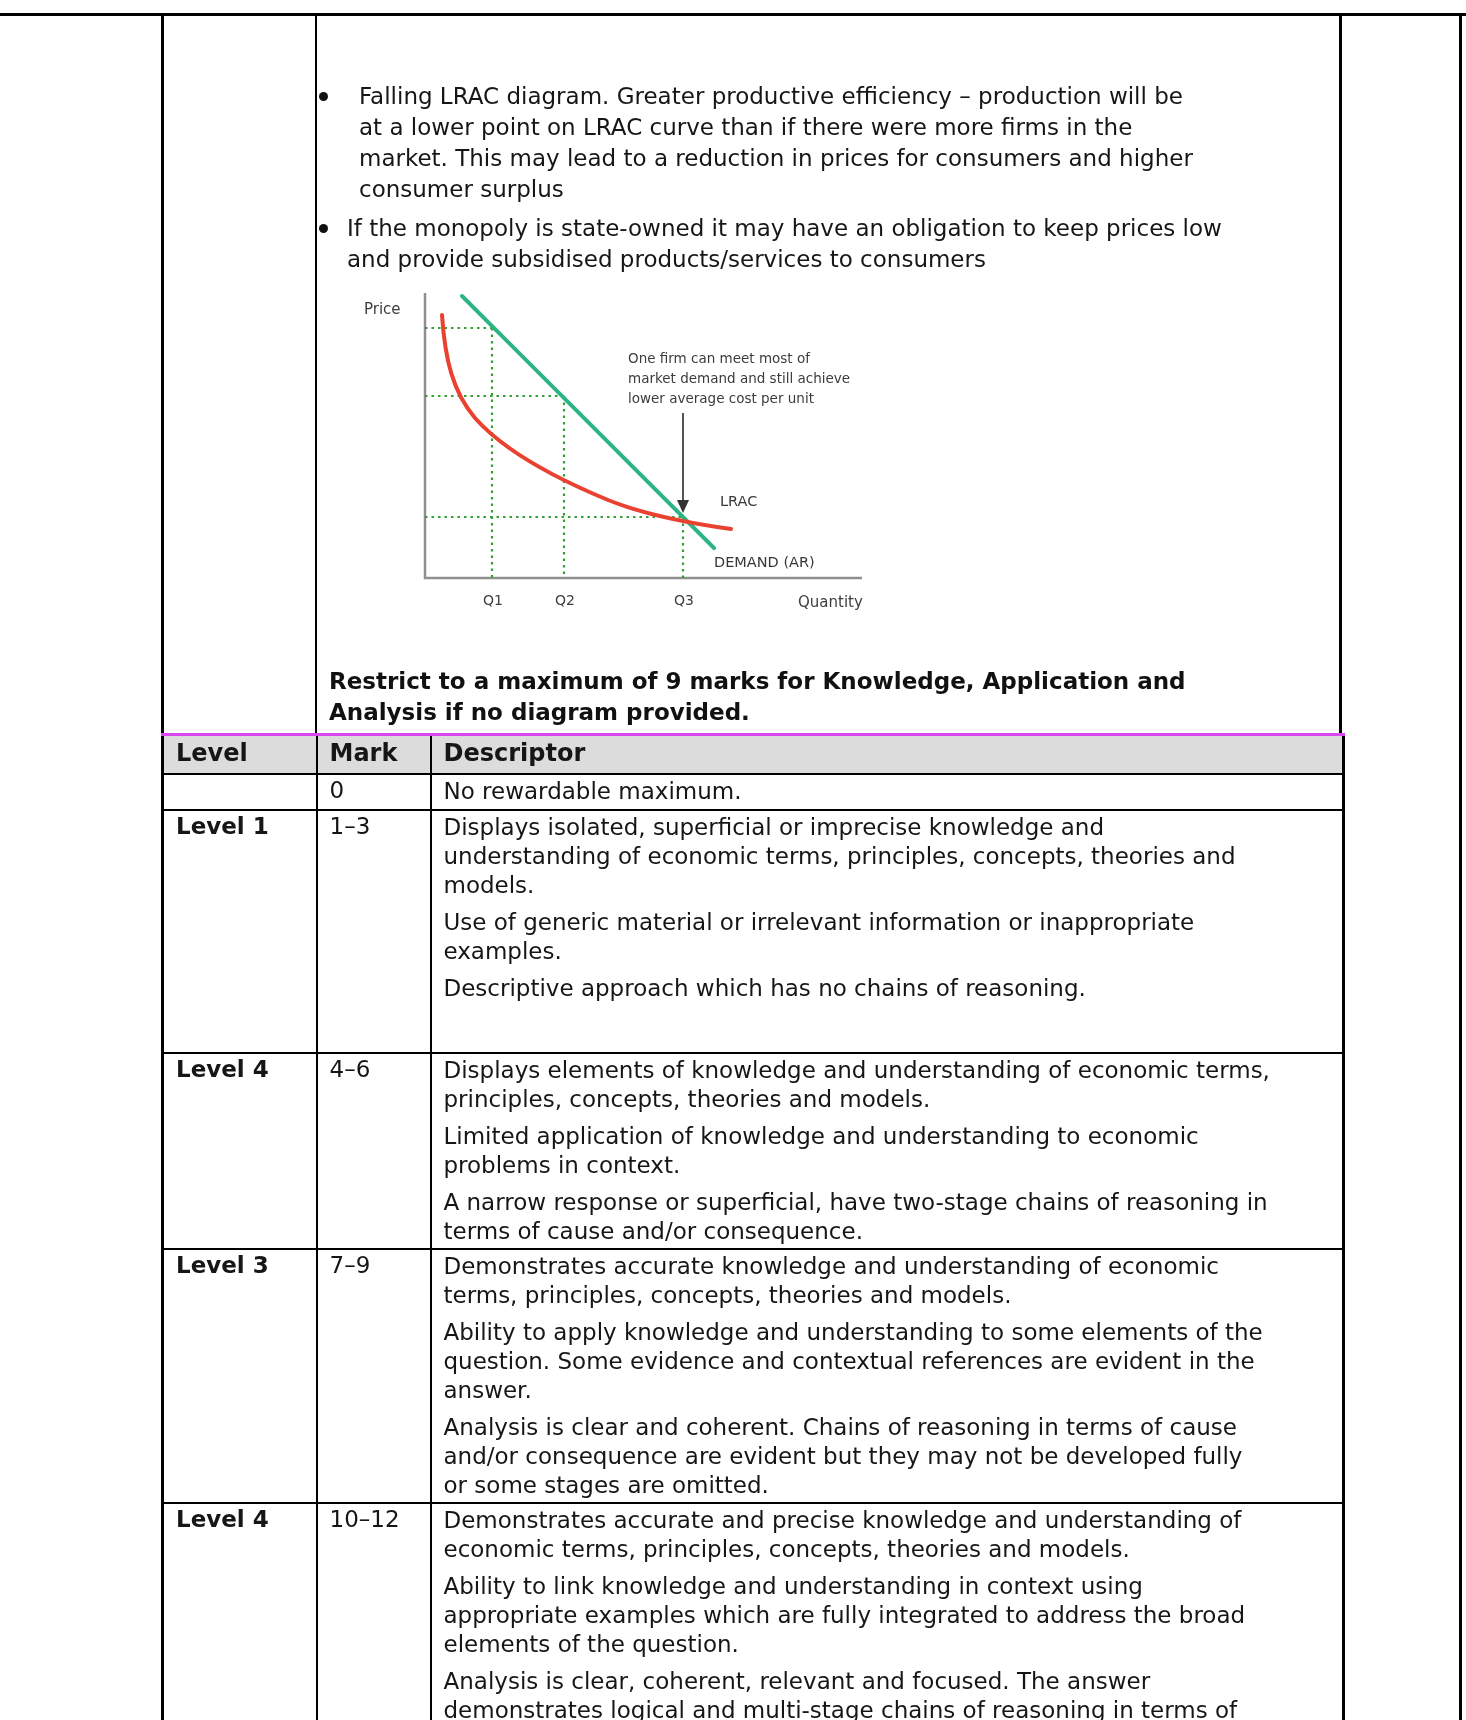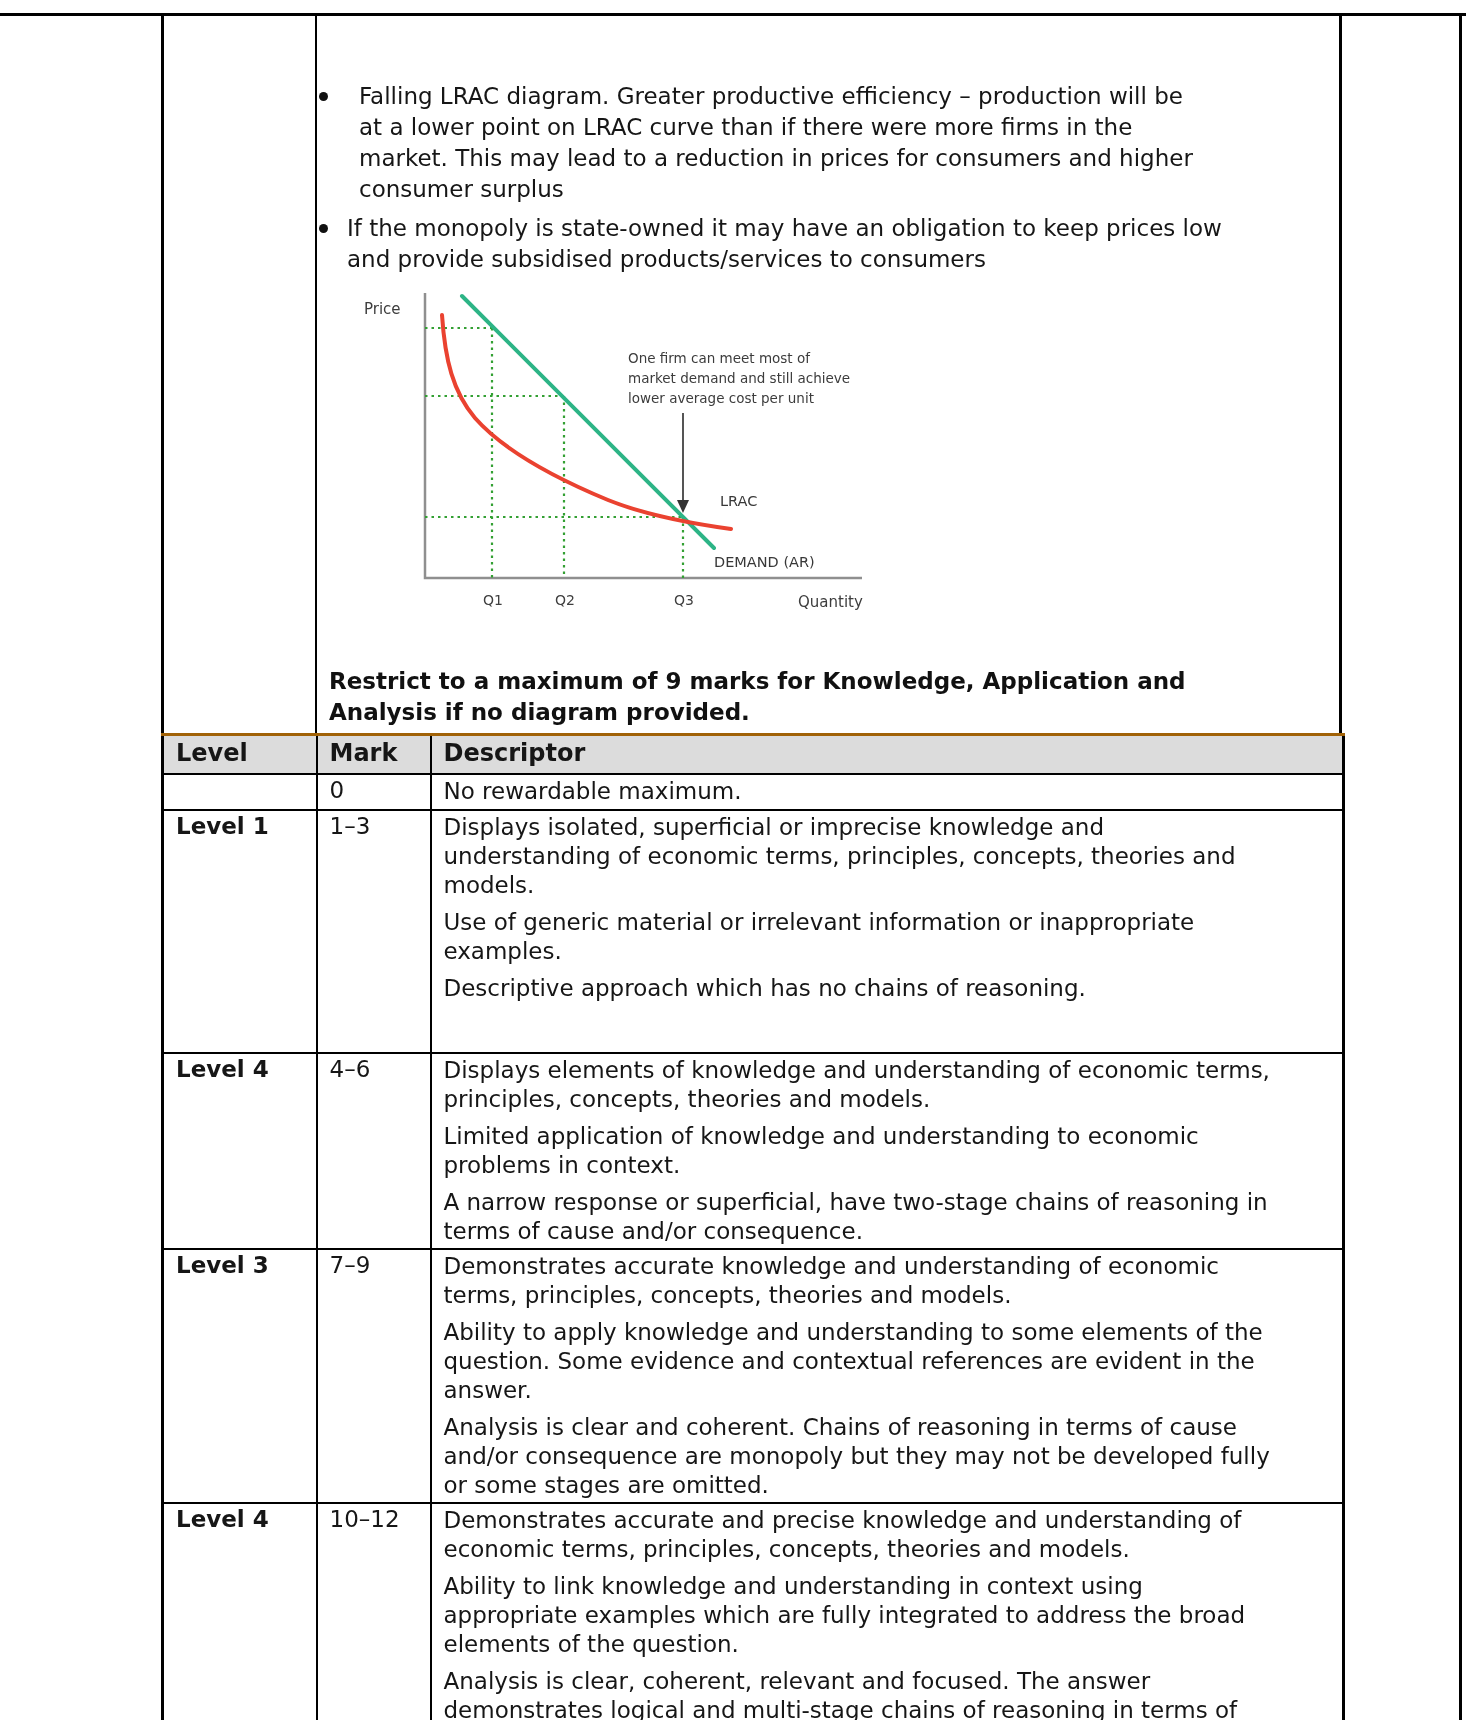--- a/index.html
+++ b/index.html
@@ -39,21 +39,21 @@
     border-collapse:collapse;table-layout:fixed;
     font-size:23px;color:#161616;
   }
   table.levels td,table.levels th{
     border:2px solid #000;vertical-align:top;
     padding:2px 10px 2px 12px;text-align:left;
   }
   table.levels{border:3px solid #000;border-bottom-width:4px;}
   table.levels thead th{
     background:#dcdcdc;font-weight:bold;font-size:24px;
-    border-top:3px solid #a16207;border-bottom:2px solid #000;
+    border-top:3px solid #d946ef;border-bottom:2px solid #000;
     padding-top:3px;padding-bottom:3px;
   }
   td.level-cell{font-weight:bold;}
   td.desc-cell p{
     margin:0 0 8px 0;line-height:29px;white-space:pre-line;
   }
   td.desc-cell p:last-child{margin-bottom:0;}
   col.c-level{width:154px;}
   col.c-mark{width:114px;}
   col.c-desc{width:913px;}
@@ -167,21 +167,21 @@
       <tr style="height:251px;">
         <td class="level-cell">Level 3</td>
         <td>7–9</td>
         <td class="desc-cell">
           <p>Demonstrates accurate knowledge and understanding of economic
 terms, principles, concepts, theories and models.</p>
           <p>Ability to apply knowledge and understanding to some elements of the
 question. Some evidence and contextual references are evident in the
 answer.</p>
           <p>Analysis is clear and coherent. Chains of reasoning in terms of cause
-and/or consequence are monopoly but they may not be developed fully
+and/or consequence are evident but they may not be developed fully
 or some stages are omitted.</p>
         </td>
       </tr>
       <tr style="height:253px;">
         <td class="level-cell">Level 4</td>
         <td>10–12</td>
         <td class="desc-cell">
           <p>Demonstrates accurate and precise knowledge and understanding of
 economic terms, principles, concepts, theories and models.</p>
           <p>Ability to link knowledge and understanding in context using

